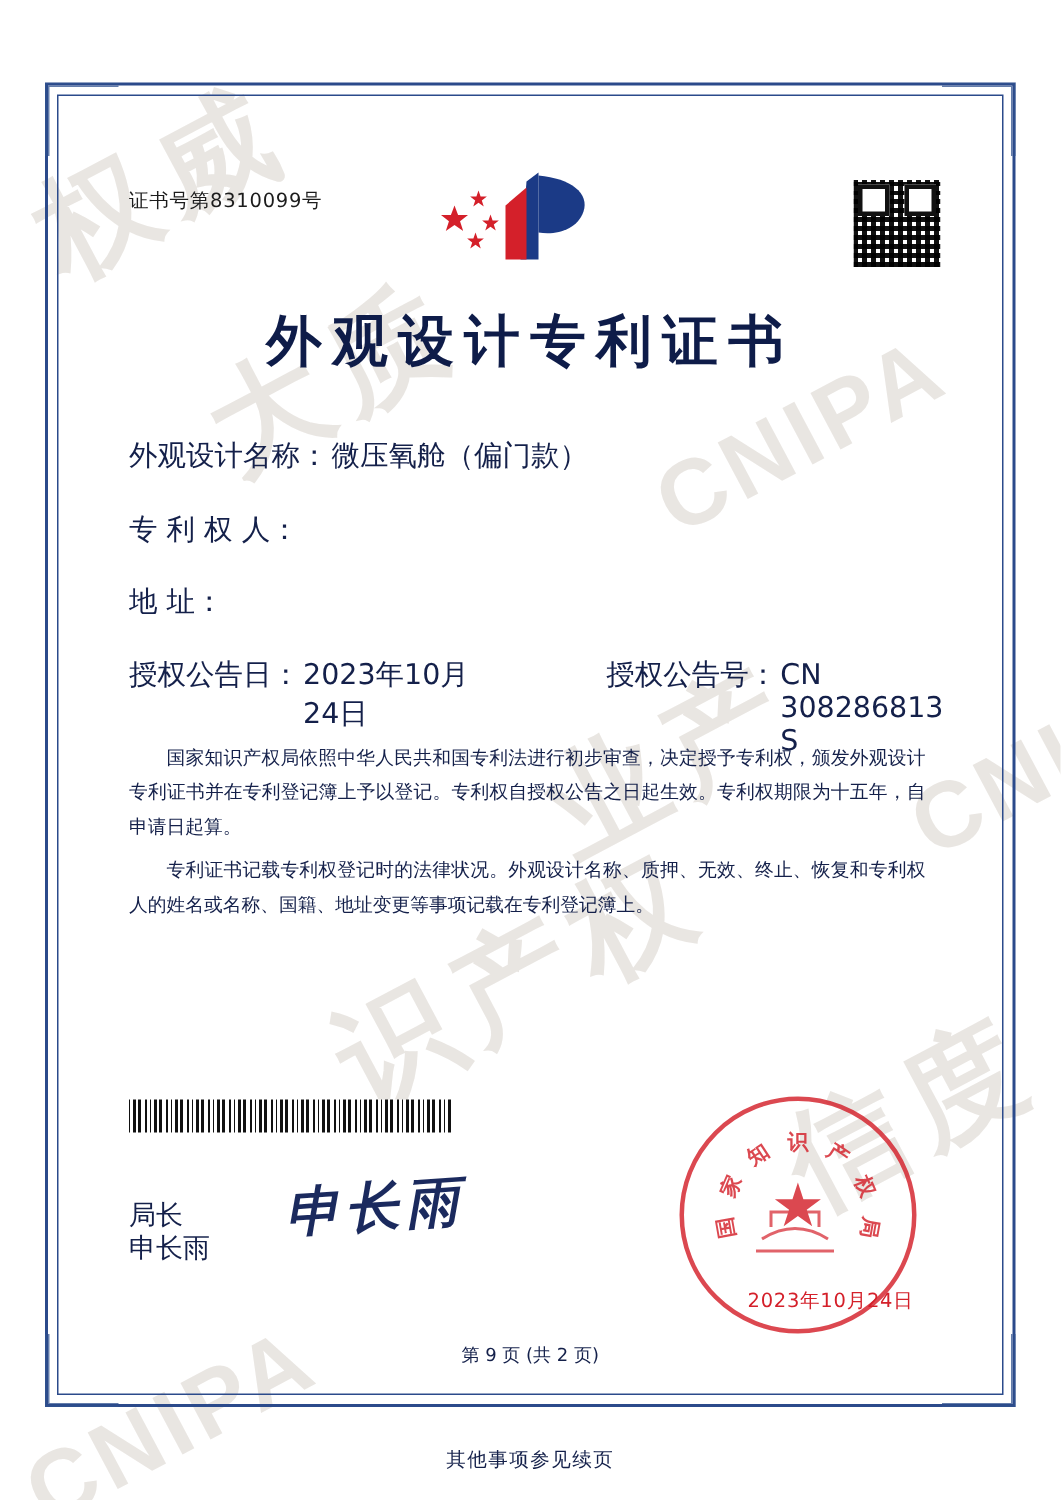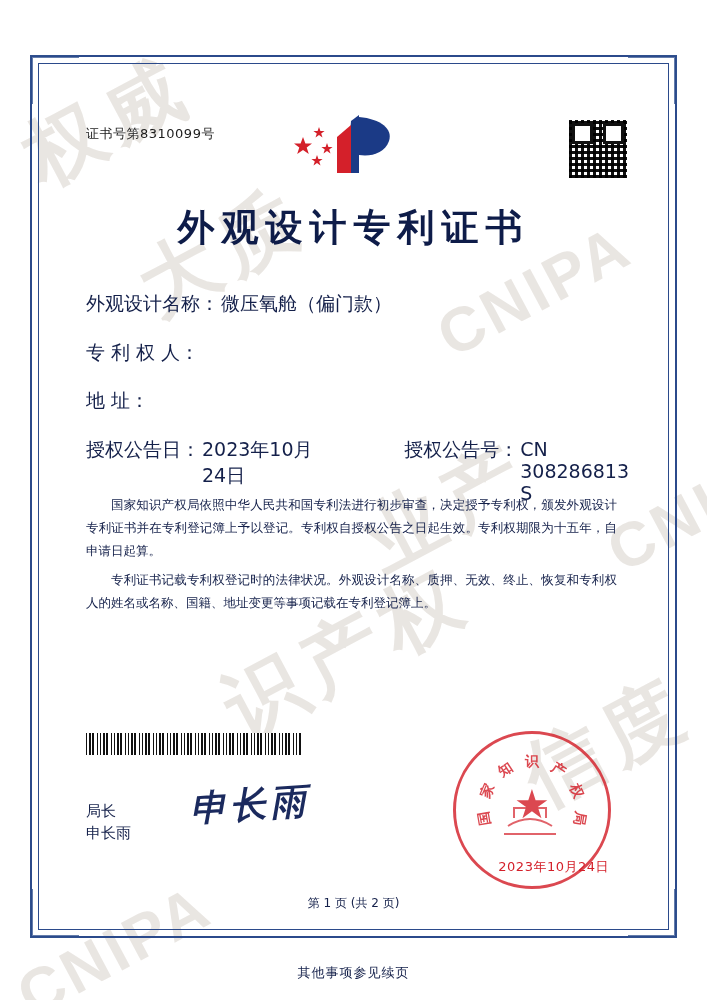--- a/index.html
+++ b/index.html
@@ -180,21 +180,21 @@
     background: repeating-linear-gradient(90deg,
       #111 0 1px, #fff 1px 3px, #111 3px 5px, #fff 5px 6px,
       #111 6px 8px, #fff 8px 11px, #111 11px 12px, #fff 12px 14px);
   }
 
   
   .sig-title {
     position: absolute;
     left: 48px;
     top: 737px;
-    font-size: 15px;
+    font-size: 18px;
     color: #14204a;
     font-family: "DejaVu Sans", sans-serif;
     line-height: 22px;
   }
   .sig-script {
     position: absolute;
     left: 152px;
     top: 718px;
     font-size: 36px;
     color: #1b2a5e;
@@ -371,18 +371,18 @@
       <svg width="148" height="148" viewBox="0 0 148 148" style="position:absolute;left:-0.5px;top:-0.5px;opacity:.85">
         <g fill="none" stroke="#d4202a" stroke-width="2">
           <path d="M52 92 q22 -14 44 0"></path>
           <path d="M48 100 h52"></path>
           <path d="M58 84 v-10 h32 v10"></path>
         </g>
       </svg>
     </div>
     <div class="seal-date">2023年10月24日</div>
 
-    <div class="page-no">第 1 页 (共 2 页)</div>
+    <div class="page-no">第 9 页 (共 2 页)</div>
 
   </div>
 </div>
 
 <div class="footer-note">其他事项参见续页</div>
 
 </body></html>

